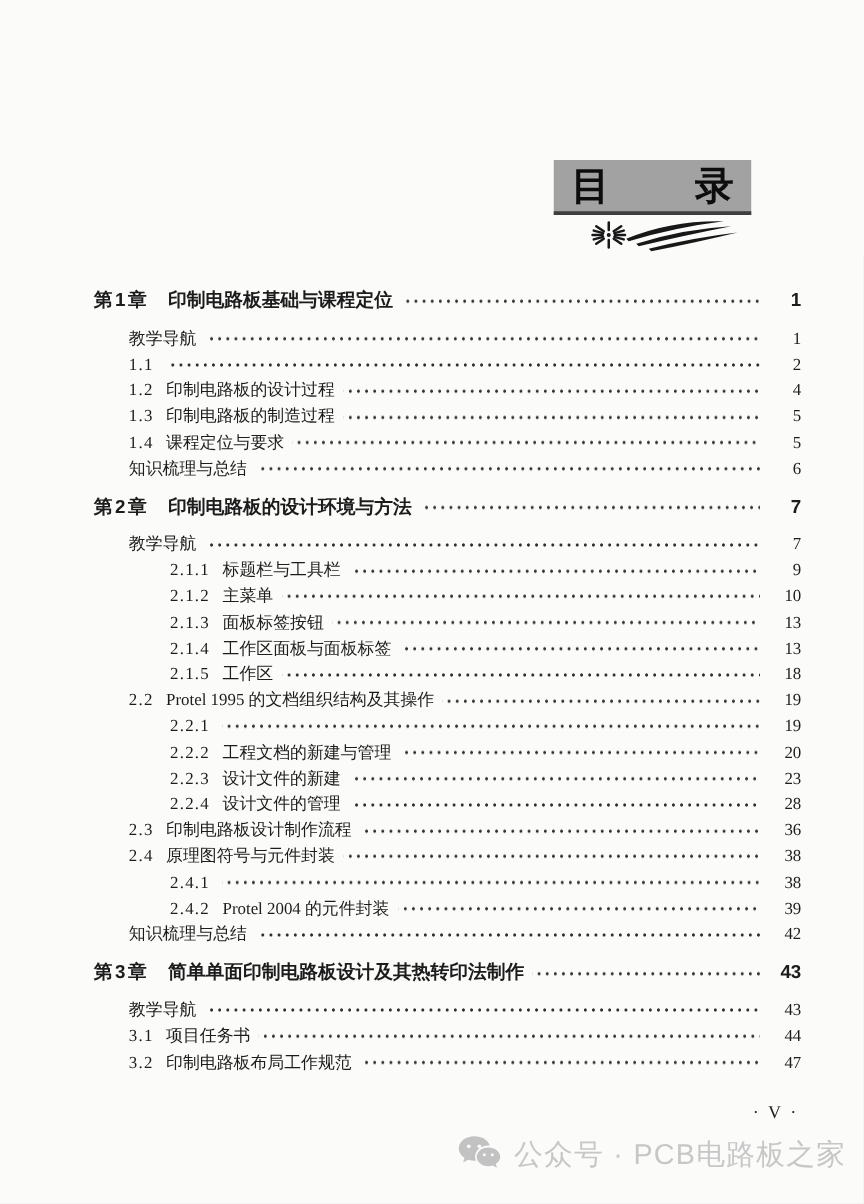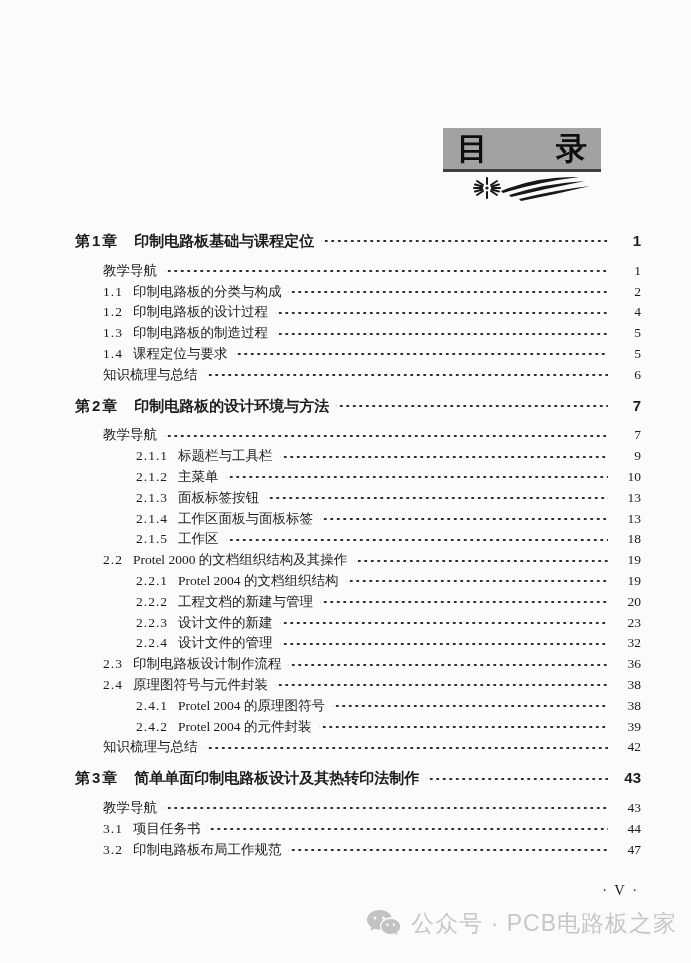--- a/index.html
+++ b/index.html
@@ -67,21 +67,21 @@
   .lv-s1 { padding-left:28px; }
   .lv-s2 { padding-left:61px; }
 
   
   .page-marker {
     position:absolute; top:882px; right:52px;
     font-size:14.5px; letter-spacing:2px;
   }
   .watermark {
     position:absolute; top:908px; right:14px;
-    display:flex; align-items:flex-end; gap:9px;
+    display:flex; align-items:flex-start; gap:9px;
     color:#c7c7c7;
     font-family:"Liberation Sans", sans-serif;
     font-size:23px;
     letter-spacing:1px;
     user-select:none;
   }
 </style>
 </head>
 <body>
 
@@ -130,21 +130,20 @@
 
     <div class="row lv-s1">
 
       <span class="title">教学导航</span>
       <span class="leader"></span>
       <span class="page-no">1</span>
     </div>
 
     <div class="row lv-s1">
       <span class="num">1.1</span>
-      <span class="title">印制电路板的分类与构成</span>
       <span class="leader"></span>
       <span class="page-no">2</span>
     </div>
 
     <div class="row lv-s1">
       <span class="num">1.2</span>
       <span class="title">印制电路板的设计过程</span>
       <span class="leader"></span>
       <span class="page-no">4</span>
     </div>
@@ -215,28 +214,27 @@
 
     <div class="row lv-s2">
       <span class="num">2.1.5</span>
       <span class="title">工作区</span>
       <span class="leader"></span>
       <span class="page-no">18</span>
     </div>
 
     <div class="row lv-s1">
       <span class="num">2.2</span>
-      <span class="title">Protel 2000 的文档组织结构及其操作</span>
+      <span class="title">Protel 1995 的文档组织结构及其操作</span>
       <span class="leader"></span>
       <span class="page-no">19</span>
     </div>
 
     <div class="row lv-s2">
       <span class="num">2.2.1</span>
-      <span class="title">Protel 2004 的文档组织结构</span>
       <span class="leader"></span>
       <span class="page-no">19</span>
     </div>
 
     <div class="row lv-s2">
       <span class="num">2.2.2</span>
       <span class="title">工程文档的新建与管理</span>
       <span class="leader"></span>
       <span class="page-no">20</span>
     </div>
@@ -245,40 +243,39 @@
       <span class="num">2.2.3</span>
       <span class="title">设计文件的新建</span>
       <span class="leader"></span>
       <span class="page-no">23</span>
     </div>
 
     <div class="row lv-s2">
       <span class="num">2.2.4</span>
       <span class="title">设计文件的管理</span>
       <span class="leader"></span>
-      <span class="page-no">32</span>
+      <span class="page-no">28</span>
     </div>
 
     <div class="row lv-s1">
       <span class="num">2.3</span>
       <span class="title">印制电路板设计制作流程</span>
       <span class="leader"></span>
       <span class="page-no">36</span>
     </div>
 
     <div class="row lv-s1">
       <span class="num">2.4</span>
       <span class="title">原理图符号与元件封装</span>
       <span class="leader"></span>
       <span class="page-no">38</span>
     </div>
 
     <div class="row lv-s2">
       <span class="num">2.4.1</span>
-      <span class="title">Protel 2004 的原理图符号</span>
       <span class="leader"></span>
       <span class="page-no">38</span>
     </div>
 
     <div class="row lv-s2">
       <span class="num">2.4.2</span>
       <span class="title">Protel 2004 的元件封装</span>
       <span class="leader"></span>
       <span class="page-no">39</span>
     </div>

